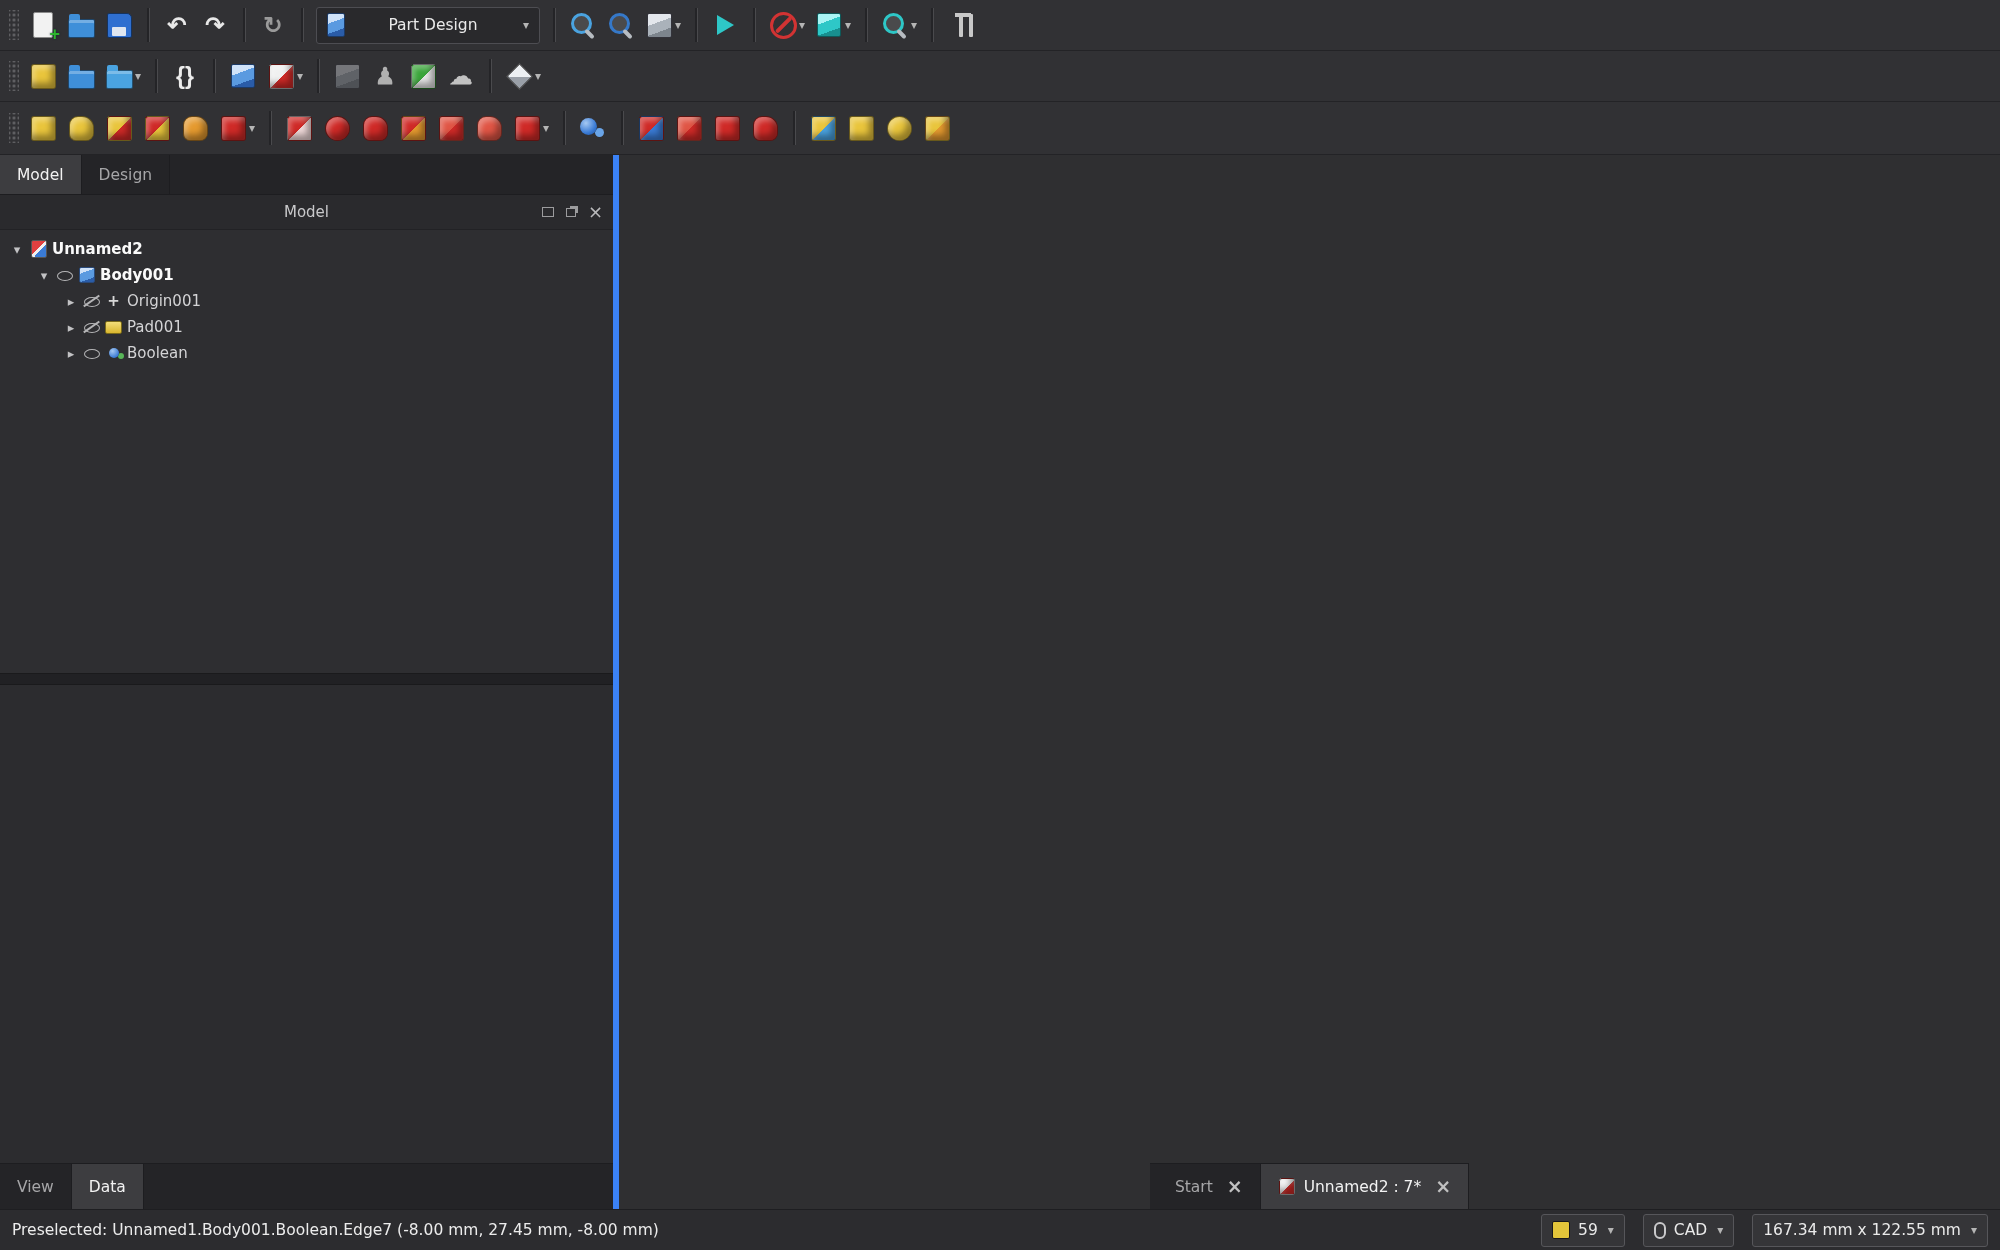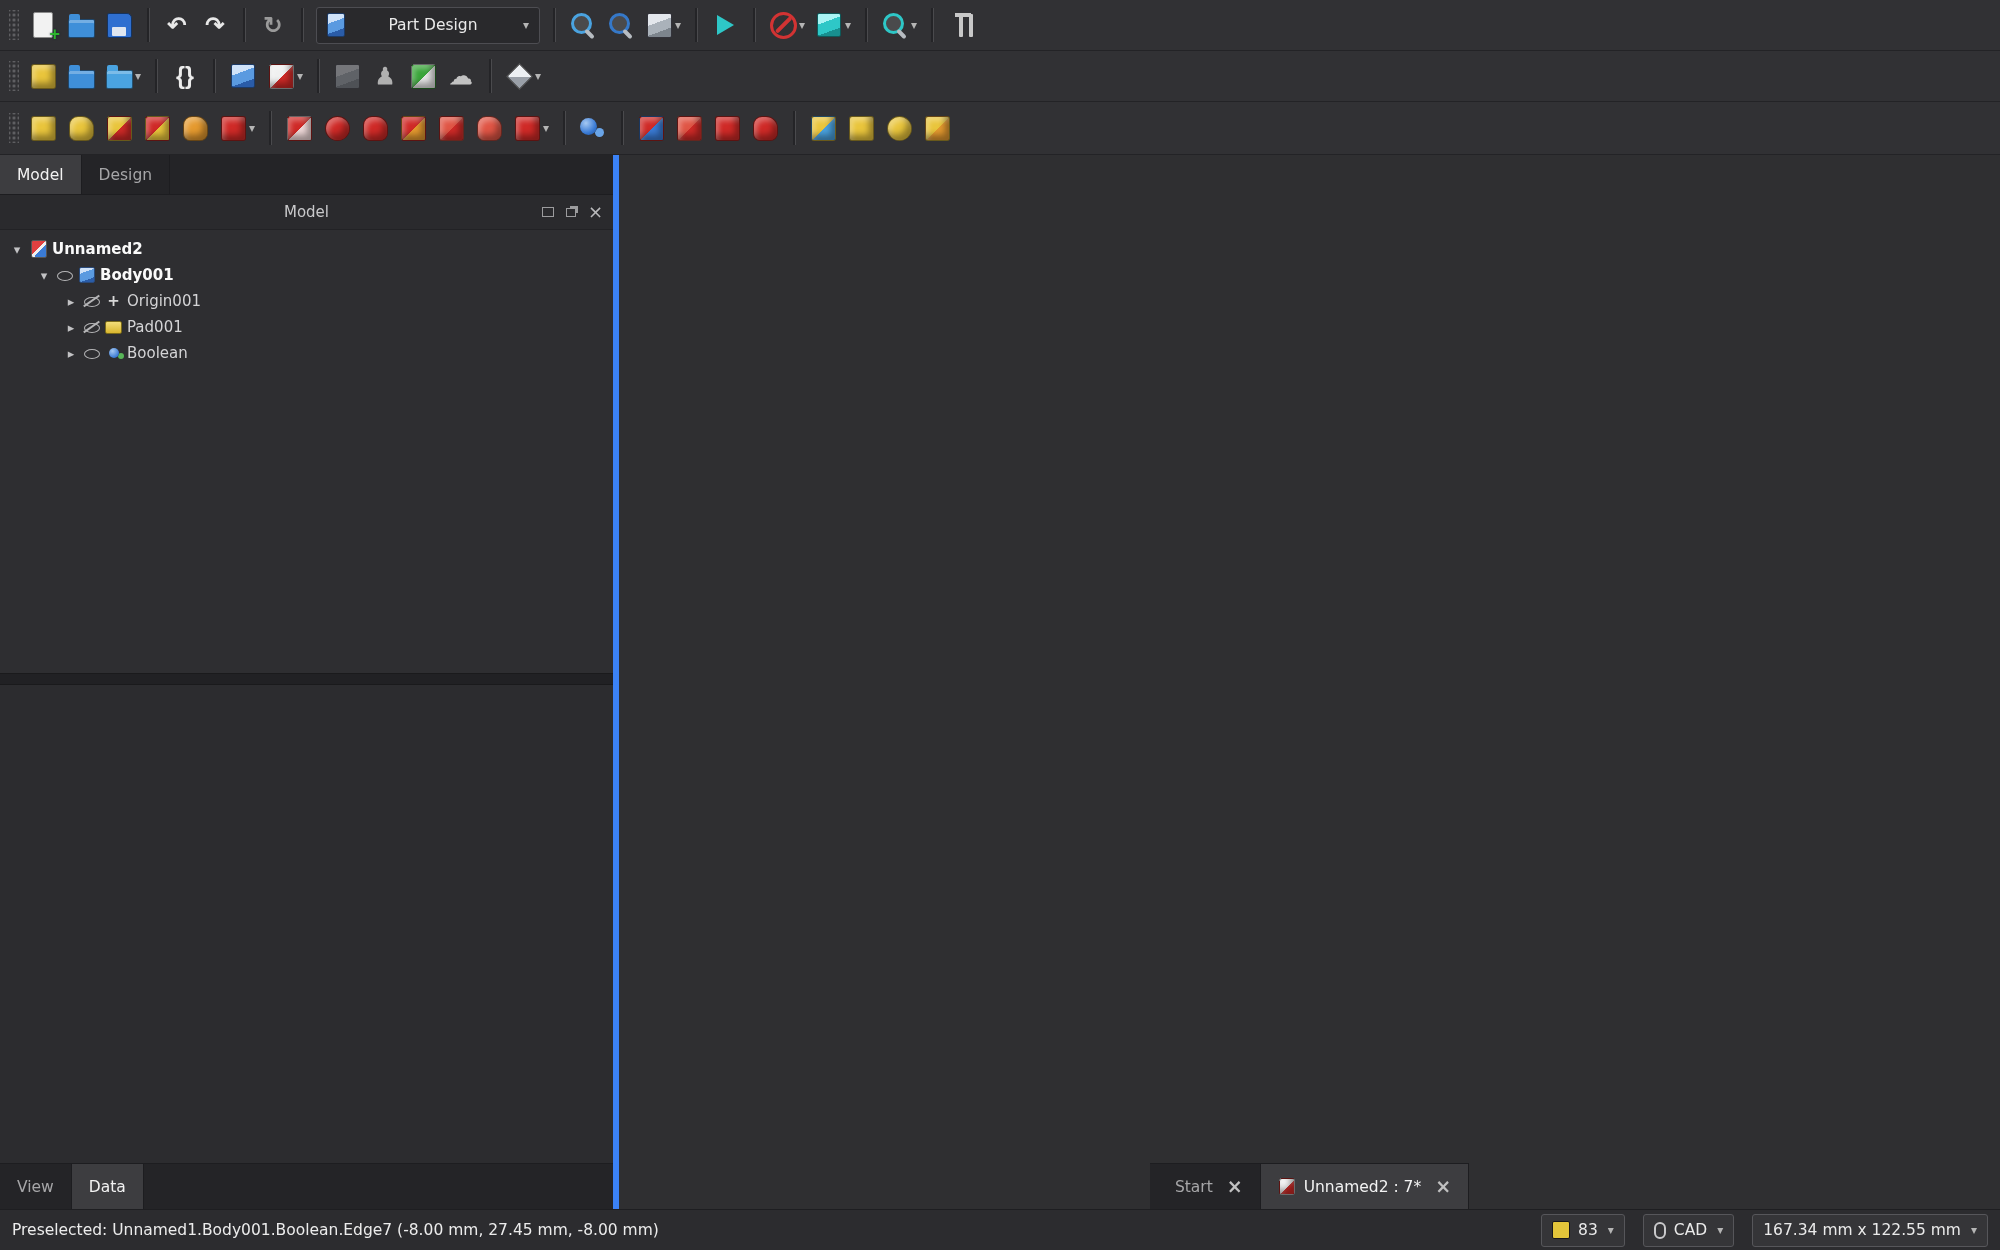--- a/index.html
+++ b/index.html
@@ -456,21 +456,21 @@
           </div>
         </div>
     </div>
   </div>
 
   <div id="statusbar">
     <span id="status-msg">Preselected: Unnamed1.Body001.Boolean.Edge7 (-8.00 mm, 27.45 mm, -8.00 mm)</span>
     <div class="status-right">
       <div class="combo">
         <span class="swatch" id="layer-swatch" style="background: rgb(227, 197, 58);"></span>
-        <span>83</span>
+        <span>59</span>
         <span class="caret">▾</span>
       </div>
       <div class="combo">
         <span class="mouse-icon"></span>
         <span>CAD</span>
         <span class="caret">▾</span>
       </div>
       <div class="combo">
         <span>167.34 mm x 122.55 mm</span>
         <span class="caret">▾</span>

